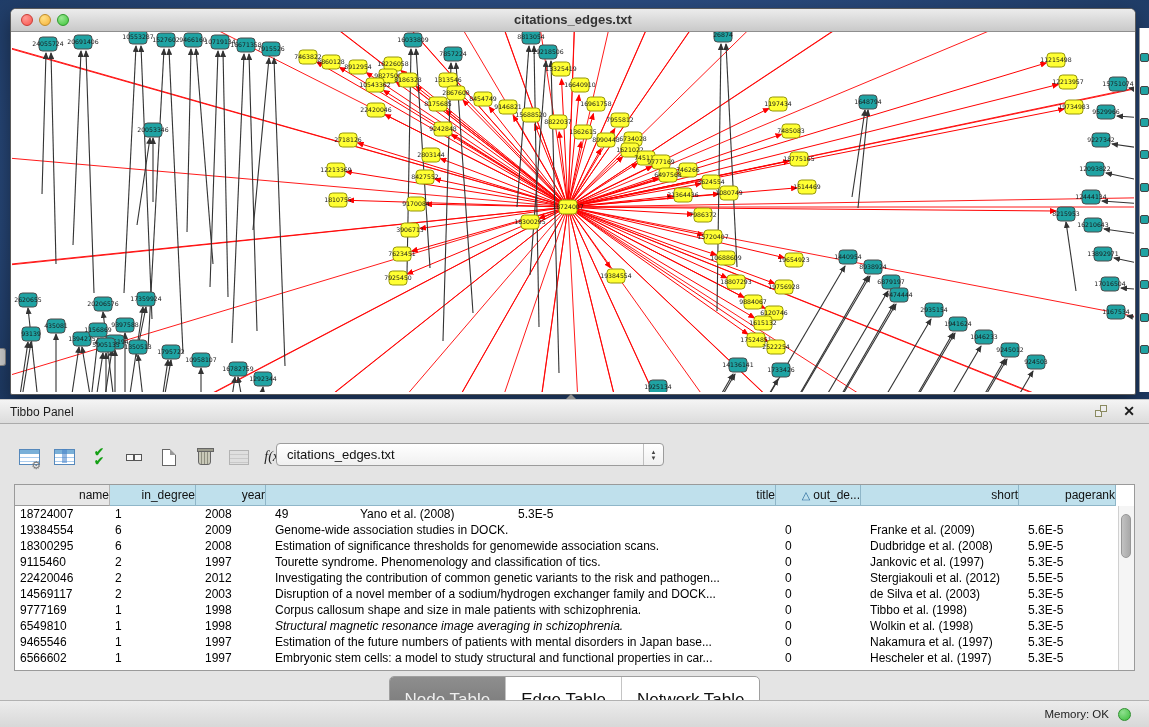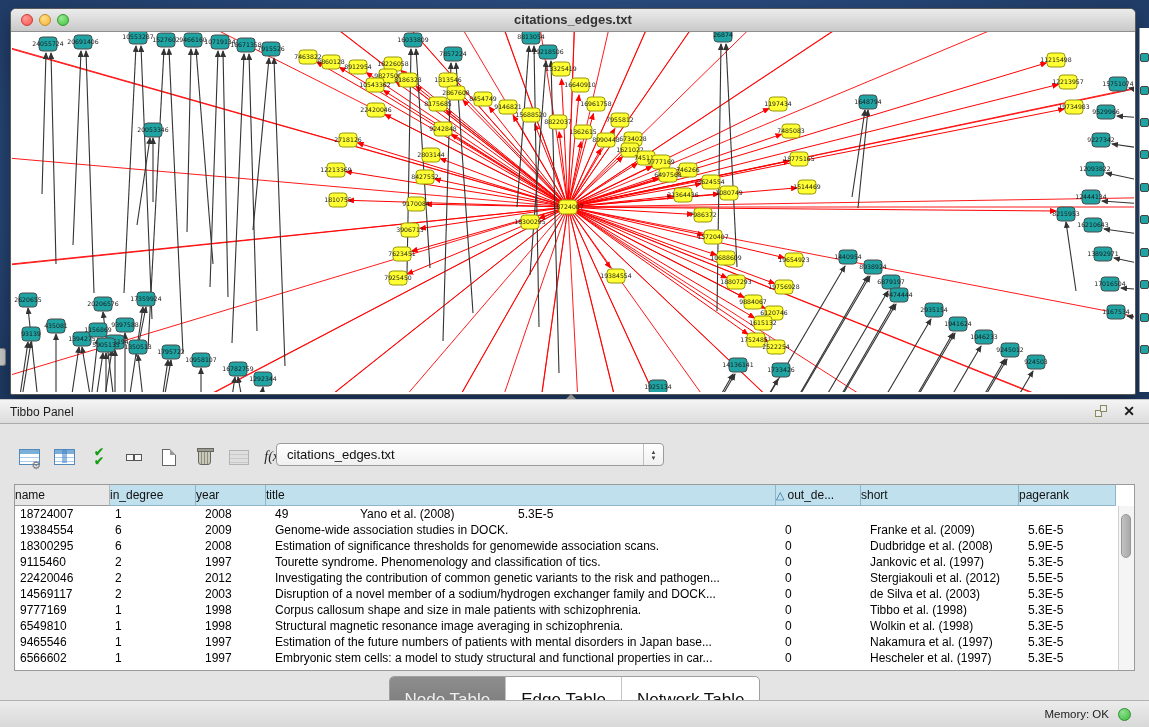--- a/index.html
+++ b/index.html
@@ -65,21 +65,21 @@
   .combo{position:absolute;left:276px;top:19px;width:388px;height:23px;background:linear-gradient(#fff,#f0f0f0);
       border:1px solid #9c9c9c;border-radius:4px;box-sizing:border-box;cursor:pointer;}
   .combo .cval{position:absolute;left:10px;top:0;line-height:21px;font-size:13px;color:#111;}
   .combo .spin{position:absolute;right:0;top:0;width:19px;height:100%;border-left:1px solid #c0c0c0;
       display:flex;flex-direction:column;align-items:center;justify-content:center;font-size:6px;color:#444;line-height:6px;}
   
   .tablebox{position:absolute;left:14px;top:60px;width:1121px;height:187px;background:#fff;
       border:1px solid #9a9a9a;box-sizing:border-box;overflow:hidden;}
   .thead{display:flex;height:21px;}
   .th{box-sizing:border-box;border-right:1px solid #8fb6c8;border-bottom:1px solid #8fb6c8;
-      background:#bfe0ec;font-size:12px;color:#111;text-align:left;line-height:20px;
+      background:#bfe0ec;font-size:12px;color:#111;text-align:right;line-height:20px;
       overflow:hidden;white-space:nowrap;cursor:pointer;}
   .th.gray{background:#e7e7e7;border-right:1px solid #b5b5b5;border-bottom:1px solid #9a9a9a;}
   .sortglyph{color:#2a6b9c;font-size:11px;margin-right:3px;}
   .trow{display:flex;height:16px;line-height:16px;font-size:12px;color:#000;cursor:default;}
   .td{box-sizing:border-box;padding:0 4px 0 5px;overflow:hidden;white-space:nowrap;}
   .vscroll{position:absolute;right:0;top:21px;bottom:0;width:15px;background:#f5f5f5;border-left:1px solid #d0d0d0;}
   .vthumb{position:absolute;left:2px;top:8px;width:10px;height:44px;background:linear-gradient(90deg,#c2c2c2,#a8a8a8);
       border-radius:6px;border:1px solid #979797;box-sizing:border-box;cursor:pointer;}
   
   .tabsrow{position:absolute;left:0;top:252px;width:1149px;display:flex;justify-content:center;}
@@ -900,21 +900,21 @@
           <div class="td" style="width: 70px;">1998</div>
           <div class="td" style="width: 510px;">Corpus callosum shape and size in male patients with schizophrenia.</div>
           <div class="td" style="width: 85px;">0</div>
           <div class="td" style="width: 158px;">Tibbo et al. (1998)</div>
           <div class="td" style="width: 97px;">5.3E-5</div>
         </div>
         <div class="trow">
           <div class="td" style="width: 95px;">6549810</div>
           <div class="td" style="width: 90px;">1</div>
           <div class="td" style="width: 70px;">1998</div>
-          <div class="td" style="width: 510px;">Structural magnetic resonance image averaging in schizophrenia.</div>
+          <div class="td" style="width: 510px; font-style: italic;">Structural magnetic resonance image averaging in schizophrenia.</div>
           <div class="td" style="width: 85px;">0</div>
           <div class="td" style="width: 158px;">Wolkin et al. (1998)</div>
           <div class="td" style="width: 97px;">5.3E-5</div>
         </div>
         <div class="trow">
           <div class="td" style="width: 95px;">9465546</div>
           <div class="td" style="width: 90px;">1</div>
           <div class="td" style="width: 70px;">1997</div>
           <div class="td" style="width: 510px;">Estimation of the future numbers of patients with mental disorders in Japan base...</div>
           <div class="td" style="width: 85px;">0</div>

